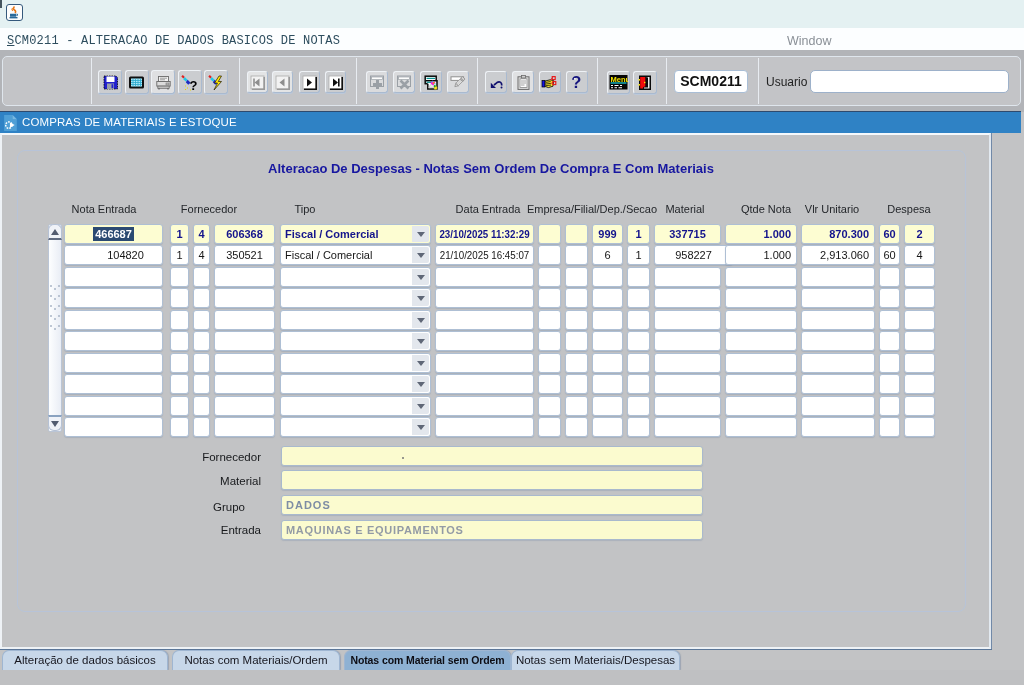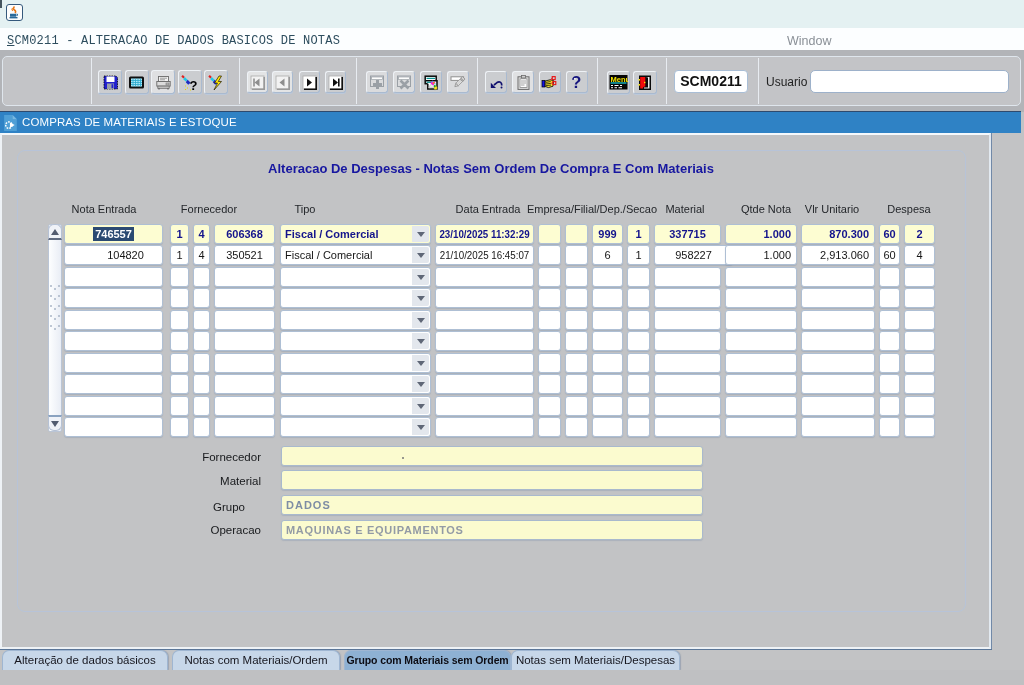--- a/index.html
+++ b/index.html
@@ -259,21 +259,21 @@
 <div class="hdr" style="left:89px;top:203px;width:240px;">Fornecedor</div>
 <div class="hdr" style="left:185px;top:203px;width:240px;">Tipo</div>
 <div class="hdr" style="left:368px;top:203px;width:240px;">Data Entrada</div>
 <div class="hdr" style="left:472px;top:203px;width:240px;">Empresa/Filial/Dep./Secao</div>
 <div class="hdr" style="left:565px;top:203px;width:240px;">Material</div>
 <div class="hdr" style="left:646px;top:203px;width:240px;">Qtde Nota</div>
 <div class="hdr" style="left:712px;top:203px;width:240px;">Vlr Unitario</div>
 <div class="hdr" style="left:789px;top:203px;width:240px;">Despesa</div>
 <div class="cell c-nota yrow bold" style="left:64px;top:224px;width:99px;">
     <div class="ct" style="justify-content:center;">
-      <span class="sel">746557</span>
+      <span class="sel">466687</span>
     </div>
   </div>
 <div class="cell c-f1 yrow bold" style="left:170px;top:224px;width:19px;">
     <div class="ct" style="justify-content:center;">1</div>
   </div>
 <div class="cell c-f2 yrow bold" style="left:193px;top:224px;width:17px;">
     <div class="ct" style="justify-content:center;">4</div>
   </div>
 <div class="cell c-f3 yrow bold" style="left:214px;top:224px;width:61px;">
     <div class="ct" style="justify-content:center;">606368</div>
@@ -532,23 +532,23 @@
 <div class="sdot" style="left:58px;top:305px;"></div>
 <div class="sdot" style="left:50px;top:315px;"></div>
 <div class="sdot" style="left:54px;top:318px;"></div>
 <div class="sdot" style="left:58px;top:315px;"></div>
 <div class="sdot" style="left:50px;top:325px;"></div>
 <div class="sdot" style="left:54px;top:328px;"></div>
 <div class="sdot" style="left:58px;top:325px;"></div>
 <div class="flabel" style="left:141px;top:451px;">Fornecedor</div>
 <div class="flabel" style="left:141px;top:475px;">Material</div>
 <div class="flabel" style="left:125px;top:501px;">Grupo</div>
-<div class="flabel" style="left:141px;top:524px;">Operacao</div>
+<div class="flabel" style="left:141px;top:524px;">Entrada</div>
 <div class="ffield" style="top:446px;">
     <span style="position:absolute;left:120px;top:10px;width:2px;height:2px;background:#777;border-radius:1px;"></span>
   </div>
 <div class="ffield" style="top:470px;"></div>
 <div class="ffield" style="top:495px;color:#7e8da4;letter-spacing:1px;">DADOS</div>
 <div class="ffield" style="top:520px;color:#939ba5;letter-spacing:0.7px;">MAQUINAS E EQUIPAMENTOS</div>
 <div class="tab" style="left:2px;width:166px;">Alteração de dados básicos</div>
 <div class="tab" style="left:172px;width:168px;">Notas com Materiais/Ordem</div>
-<div class="tab act" style="left:344px;width:167px;">Grupo com Materiais sem Ordem</div>
+<div class="tab act" style="left:344px;width:167px;">Notas com Material sem Ordem</div>
 <div class="tab" style="left:511px;width:169px;">Notas sem Materiais/Despesas</div>
 <div class="abs" id="belowtabs"></div>
 </body></html>

